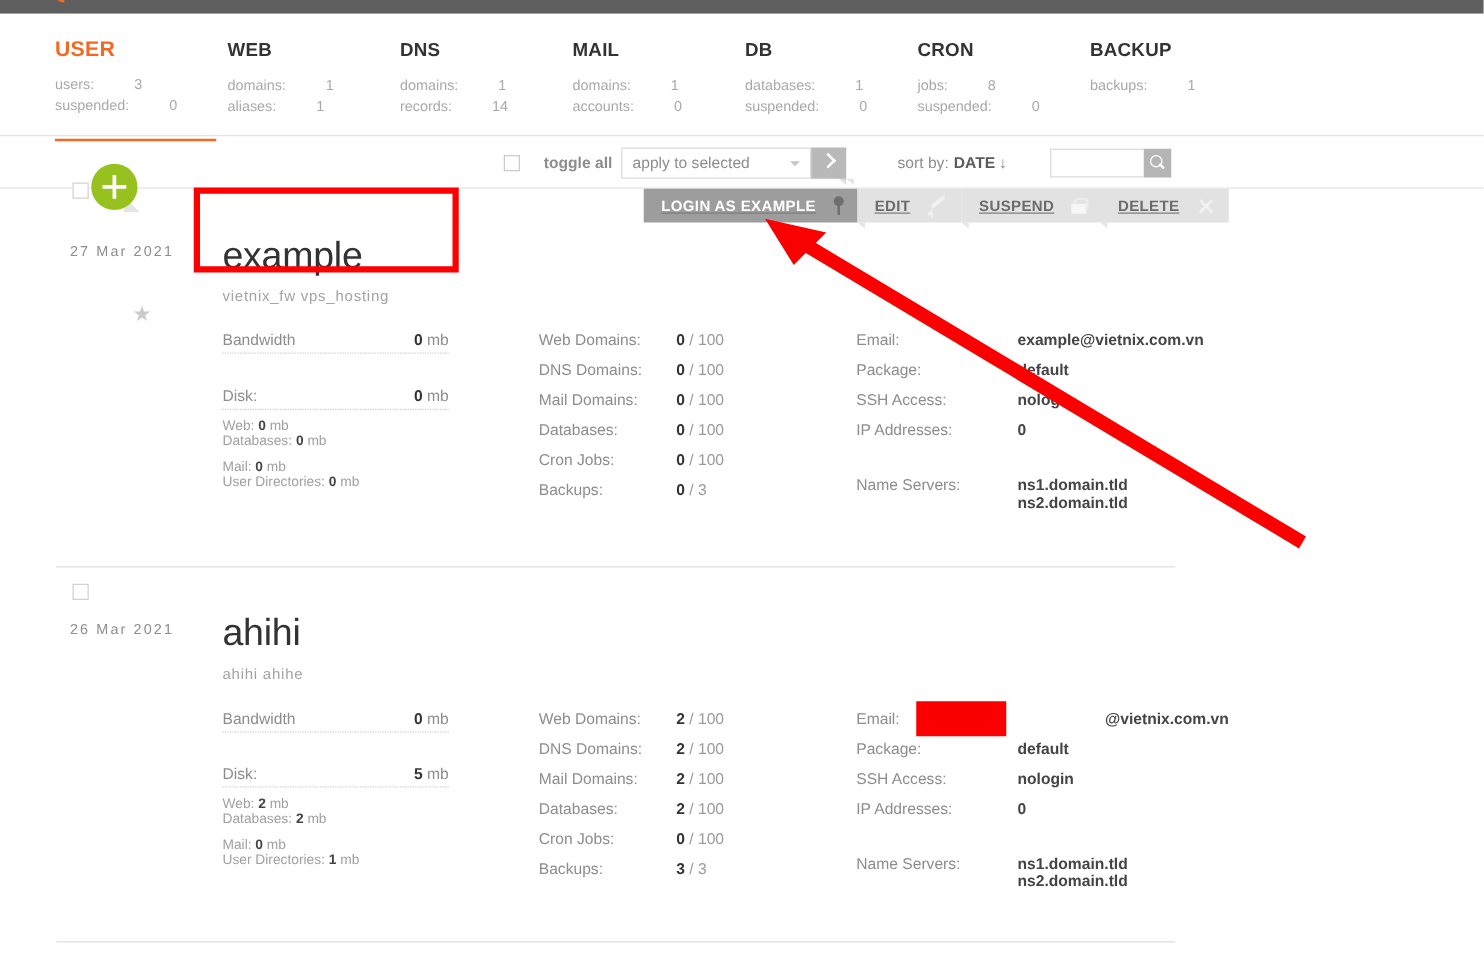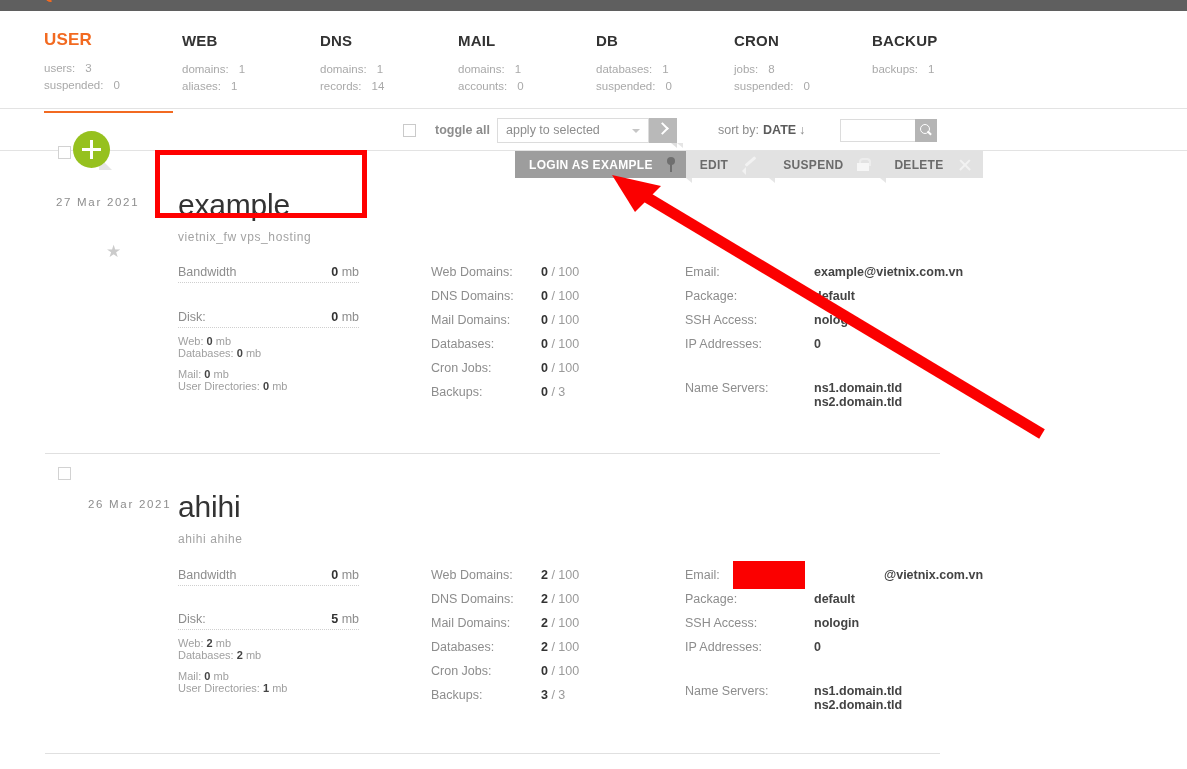--- a/index.html
+++ b/index.html
@@ -43,21 +43,21 @@
   .stats-row{
     position:absolute; left:44px; top:21px;
     display:flex;
   }
   .stat-col{ width:138px; position:relative; }
   .stat-title{
     font-size:15px; font-weight:bold; color:#333; letter-spacing:.2px;
     margin-bottom:14px;
   }
   .stat-col.active .stat-title{ color:#f26a21; font-size:17px; margin-top:-2px; margin-bottom:12px;}
-  .stat-line{ font-size:11.5px; color:#a9a9a9; margin-bottom:5px; display:flex;}
+  .stat-line{ font-size:11.5px; color:#a9a9a9; margin-bottom:5px; display:flex;gap:22px;}
   .stat-line .k{ min-width:0; }
   .stat-line .v{ color:#a9a9a9; margin-left:10px;}
   .stat-underline{
     position:absolute; left:0; bottom:-16px; width:129px; height:2px; background:#f26a21;
   }
 
   
   .toolbar{
     position:absolute; left:0; top:110px; width:1187px; height:41px;
     border-bottom:1px solid #e3e3e3;
@@ -128,21 +128,21 @@
     content:""; position:absolute; left:9px; top:17px; width:19px;height:3px; background:#fff;
   }
   .add-shadow{
     position:absolute; left:99px; top:157px; width:13px;height:13px;
     background:rgba(0,0,0,.10); z-index:5;
     clip-path:polygon(0 0,100% 100%,0 100%);
   }
 
   
   .actionbar{
-    position:absolute; left:515px; top:151px; height:32px; display:flex; z-index:4;
+    position:absolute; left:515px; top:151px; height:32px; display:flex; z-index:4;text-decoration:underline;
   }
   .act{
     display:flex; align-items:center; height:27px; padding:0 11px 0 14px;
     font-size:12px; font-weight:bold; letter-spacing:.3px;
     color:#fff; background:#9d9d9d; position:relative; cursor:pointer;
   }
   .act.light{ background:#e2e2e2; color:#6b6b6b;}
   .act .icn{ margin-left:14px; display:inline-flex; align-items:center;}
   .act-sh{ position:absolute; right:-6px; bottom:-5px; width:0;height:0;
     border-left:6px solid transparent; border-top:5px solid rgba(0,0,0,.10); }
@@ -464,21 +464,21 @@
         <span>ns2.domain.tld</span>
       </span>
     </div>
   </div>
 </div>
 
 <div class="divider" style="top:453px;"></div>
 
 <div class="card" style="top:0;">
   <div class="card-chk" style="top:467px;"></div>
-  <div class="card-date" style="top:498px;margin-left:32px;">26 Mar 2021</div>
+  <div class="card-date" style="top:498px;">26 Mar 2021</div>
 
   <div class="card-name" style="top:492px;">ahihi</div>
   <div class="card-sub" style="top:532px;">ahihi ahihe</div>
 
   <div class="meter" style="top:568px;">
     <div class="meter-row">
       <span>Bandwidth</span>
       <span class="val"><b>0</b> <span>mb</span></span>
     </div>
     <div class="meter-line"></div>

